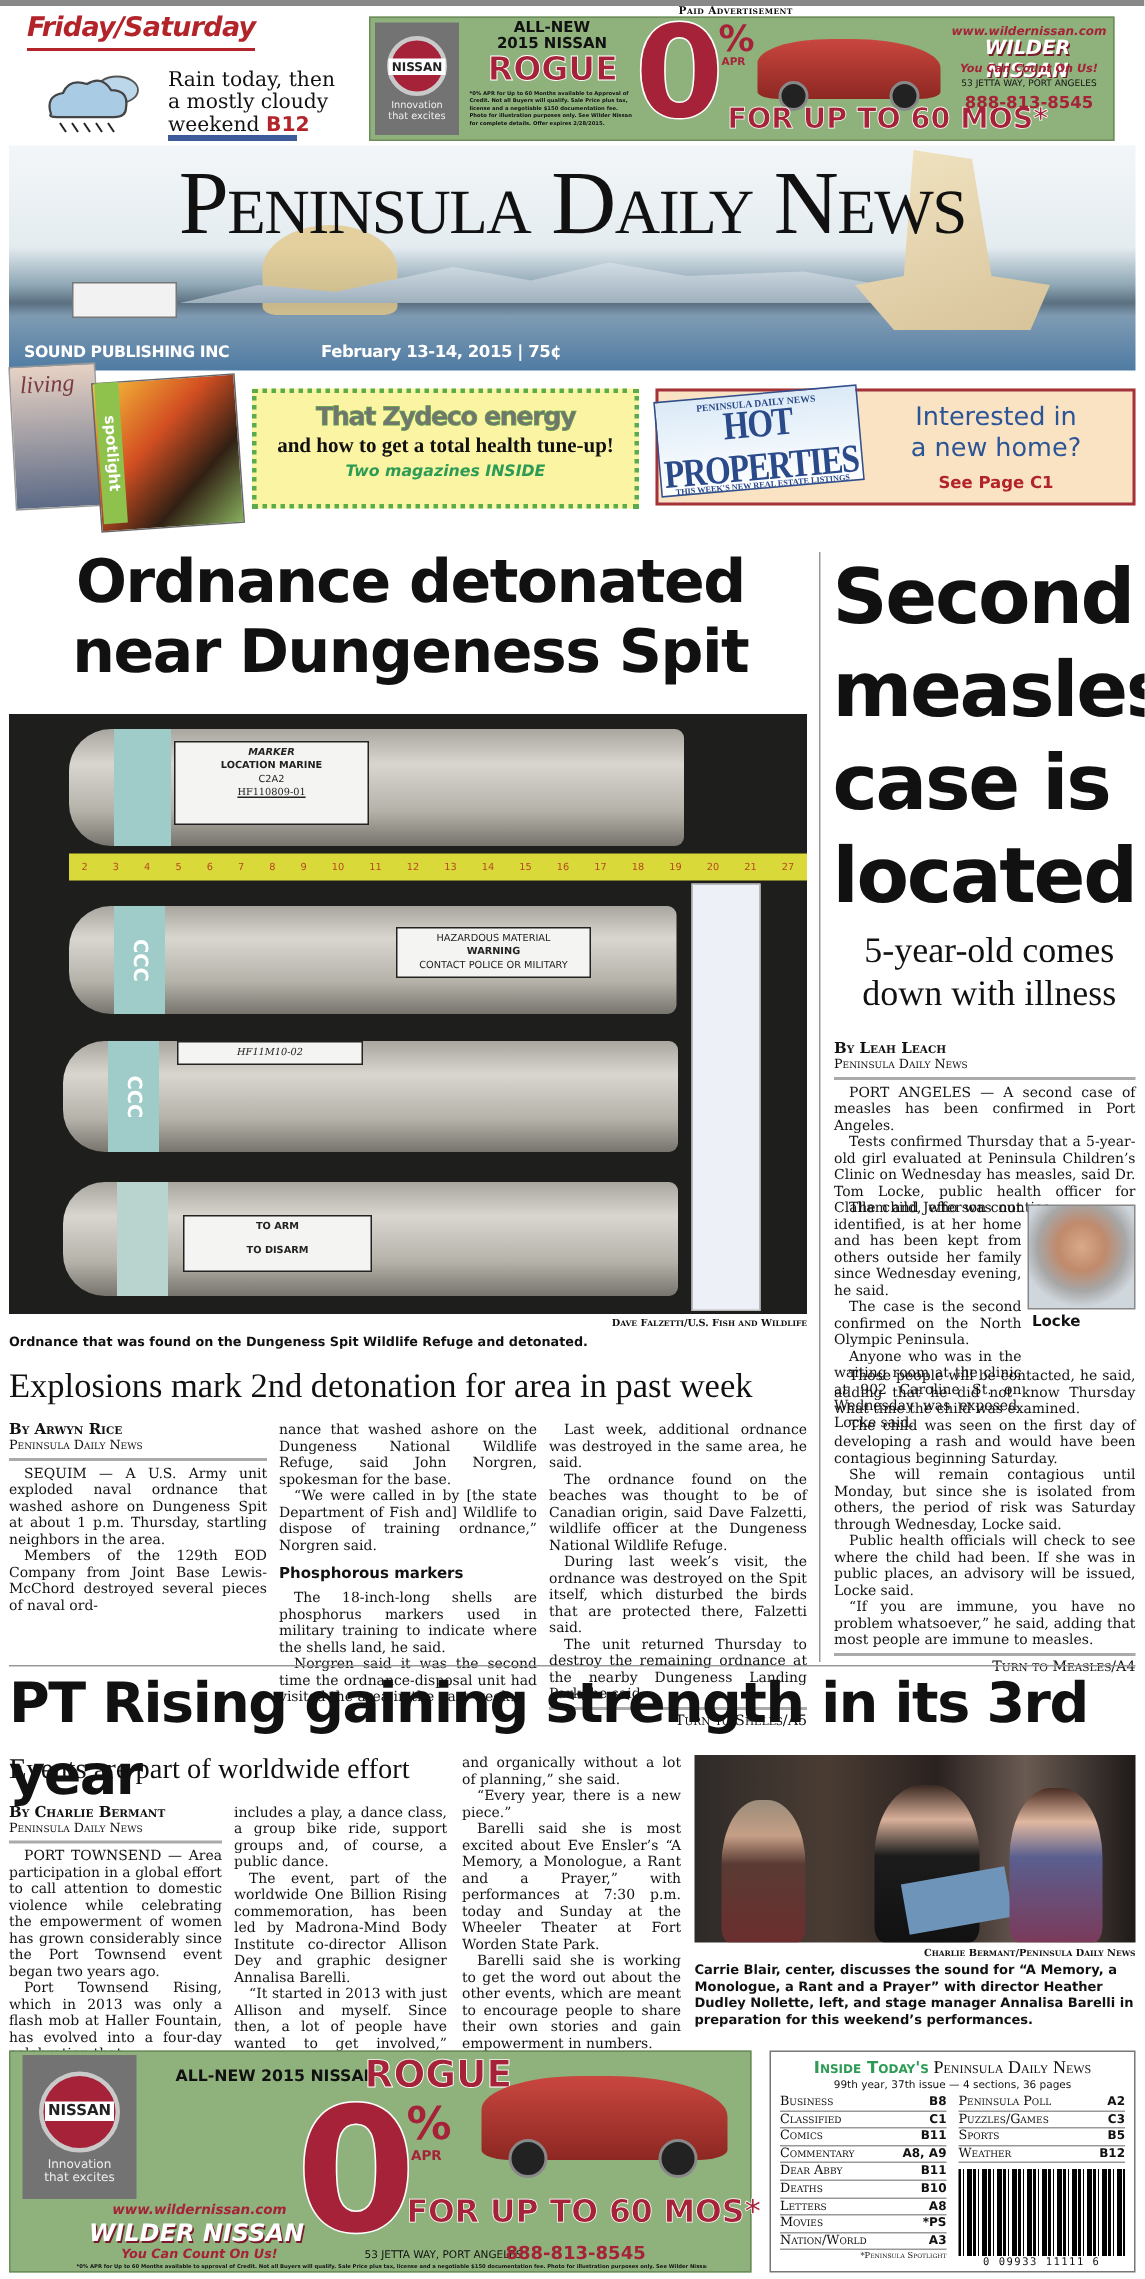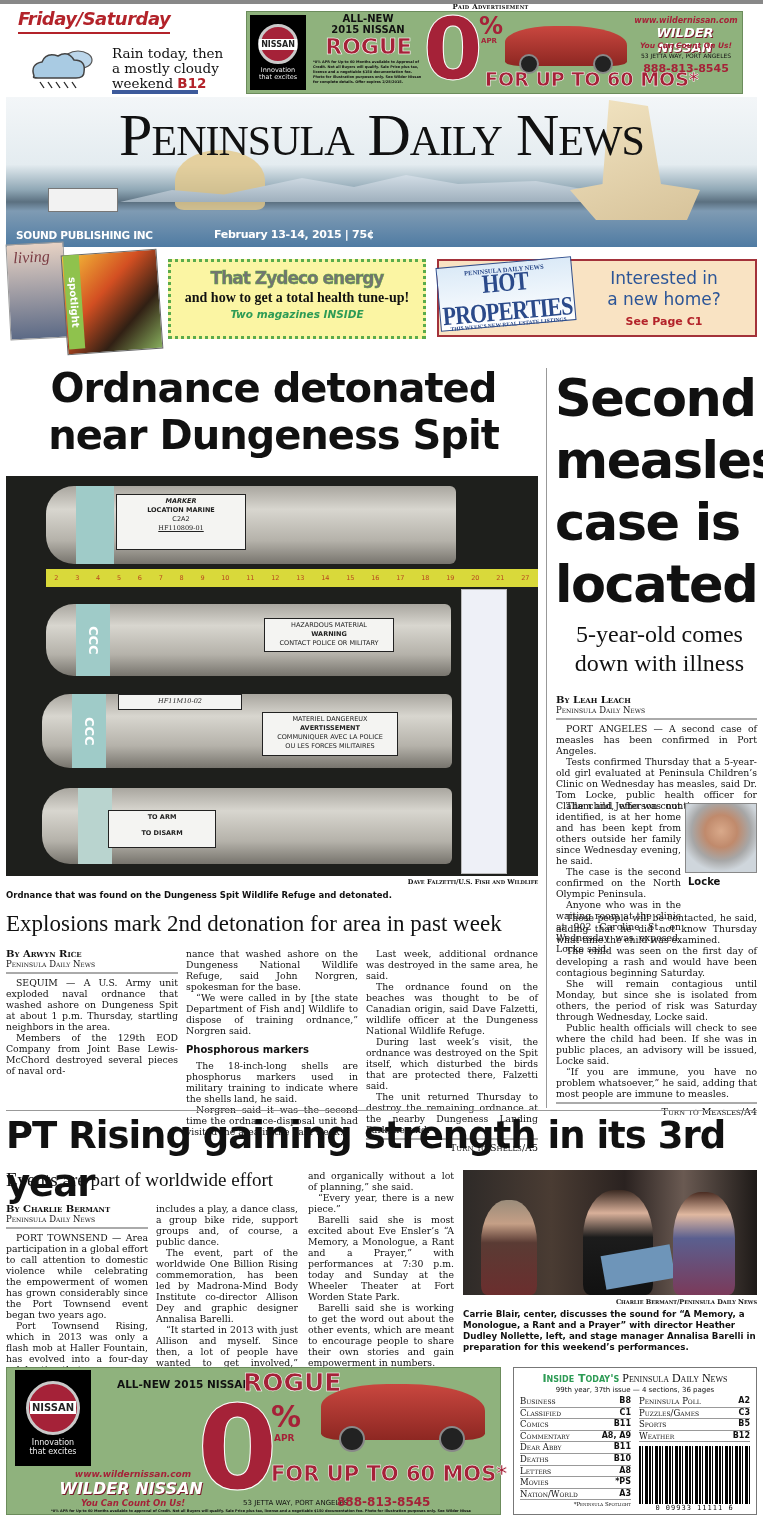--- a/index.html
+++ b/index.html
@@ -8,21 +8,21 @@
 .topline{left:0;top:0;width:763px;height:4px;background:#888}
 
 .ear-day{left:18px;top:6px;font-family:"DejaVu Sans",sans-serif;font-weight:bold;font-style:italic;font-size:18px;color:#b3232a;border-bottom:2px solid #b3232a;line-height:26px;letter-spacing:-0.5px}
 .cloud{left:26px;top:46px;width:72px;height:46px}
 .ear-text{left:112px;top:46px;font-size:13.5px;line-height:15px;font-family:"DejaVu Serif",serif}
 .ear-text .pg{color:#b3232a;font-weight:bold;font-family:"DejaVu Sans",sans-serif}
 .ear-bar{left:112px;top:90px;width:86px;height:4px;background:#3d5a9b}
 
 .paid{left:238px;top:2px;width:505px;text-align:center;font-size:7px;font-variant:small-caps;font-weight:bold;letter-spacing:0.3px}
 .ad-top{left:246px;top:11px;width:497px;height:83px;background:#8fb27d;border:1px solid #6c8c5c}
-.nissan-box{background:#000000;display:flex;flex-direction:column;align-items:center;justify-content:center;color:#fff}
+.nissan-box{background:#737373;display:flex;flex-direction:column;align-items:center;justify-content:center;color:#fff}
 .nissan-logo{border:3px solid #c9c9c9;border-radius:50%;display:flex;align-items:center;justify-content:center;background:#a52238}
 .nissan-word{background:#fff;color:#222;font-family:"DejaVu Sans",sans-serif;font-weight:bold;font-size:8px;padding:1px 2px}
 .innov{font-family:"DejaVu Sans",sans-serif;font-size:6.5px;line-height:7px;text-align:center;color:#eee;margin-top:3px}
 .redtxt{color:#a52238}
 .ad-big0{font-family:"DejaVu Sans",sans-serif;font-weight:bold;color:#a52238;line-height:1}
 .car{background:linear-gradient(180deg,#c9473f,#8d2722);border-radius:40% 48% 12% 12%}
 .wheel{background:#222;border:2px solid #888;border-radius:50%}
 
 .mast{left:6px;top:97px;width:751px;height:150px;background:linear-gradient(180deg,#f3f6f8 0%,#e4ecf0 45%,#8fa7b5 62%,#5b7080 70%,#7f9bb3 76%,#4f7ba3 100%)}
 .mtns{left:120px;top:172px;width:520px;height:30px;background:linear-gradient(180deg,#d8e2ea,#9fb0bd);clip-path:polygon(0 100%,10% 60%,20% 75%,35% 20%,45% 50%,55% 10%,65% 40%,80% 30%,90% 60%,100% 100%)}
@@ -224,30 +224,24 @@
     <div class="band" style="left:30px;width:34px;color:#fff;font-family:'DejaVu Sans',sans-serif;font-weight:bold;font-size:13px;writing-mode:vertical-rl;display:flex;align-items:center;justify-content:center">CCC</div>
     <div class="lab" style="left:218px;top:14px;width:130px;height:34px">
       <div>HAZARDOUS MATERIAL</div>
       <div style="font-weight:bold">WARNING</div>
       <div>CONTACT POLICE OR MILITARY</div>
     </div>
   </div>
   <div class="tube" style="left:36px;top:218px;width:410px;height:74px">
     <div class="band" style="left:30px;width:34px;color:#fff;font-family:'DejaVu Sans',sans-serif;font-weight:bold;font-size:13px;writing-mode:vertical-rl;display:flex;align-items:center;justify-content:center">CCC</div>
     <div class="lab" style="left:76px;top:0px;width:124px;height:16px;font-style:italic;font-family:'DejaVu Serif',serif">HF11M10-02</div>
-    <div class="lab" style="left:220px;top:18px;width:136px;height:44px">
-      <div>MATERIEL DANGEREUX</div>
-      <div style="font-weight:bold">AVERTISSEMENT</div>
-      <div>COMMUNIQUER AVEC LA POLICE</div>
-      <div>OU LES FORCES MILITAIRES</div>
-    </div>
   </div>
   <div class="tube" style="left:36px;top:312px;width:410px;height:76px">
     <div class="band" style="left:36px;width:34px;background:#b9d4cf"></div>
-    <div class="lab" style="left:66px;top:22px;width:108px;height:38px">
+    <div class="lab" style="left:80px;top:22px;width:126px;height:38px">
       <div style="font-weight:bold">TO ARM</div>
       <div style="height:7px"></div>
       <div style="font-weight:bold">TO DISARM</div>
     </div>
   </div>
   <div class="ruler"></div>
 </div>
 <div class="abs cut-credit">Dave Falzetti/U.S. Fish and Wildlife</div>
 <div class="abs cutline">Ordnance that was found on the Dungeness Spit Wildlife Refuge and detonated.</div>
 <div class="abs sub-ord">Explosions mark 2nd detonation for area in past week</div>

